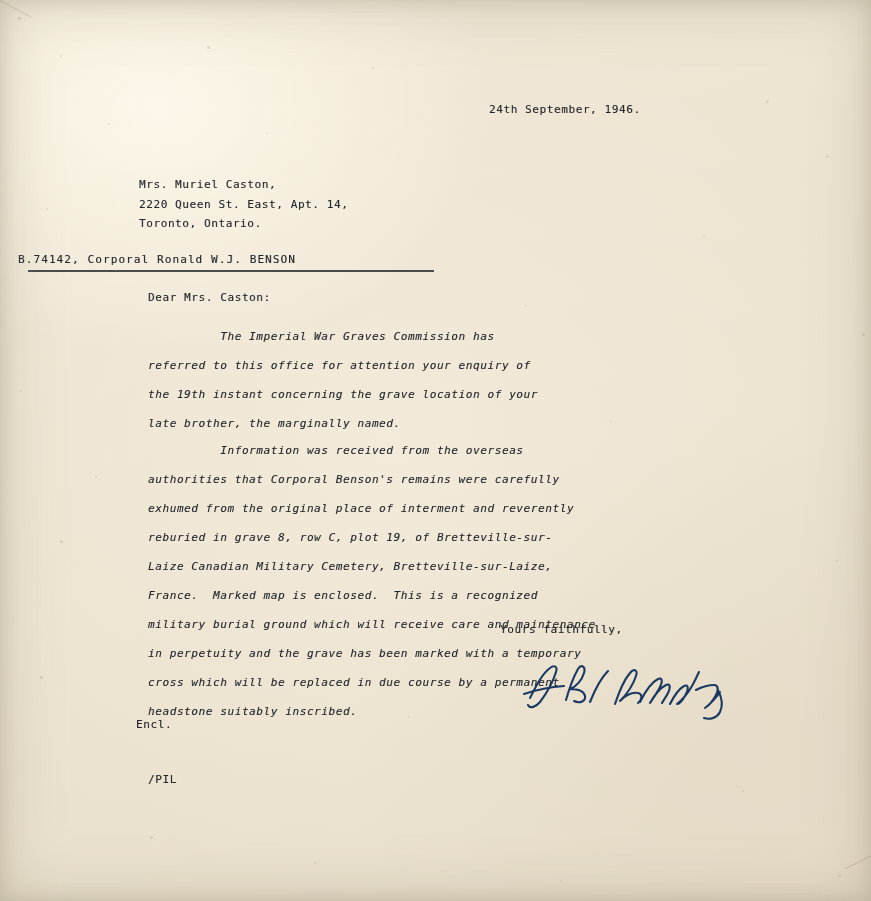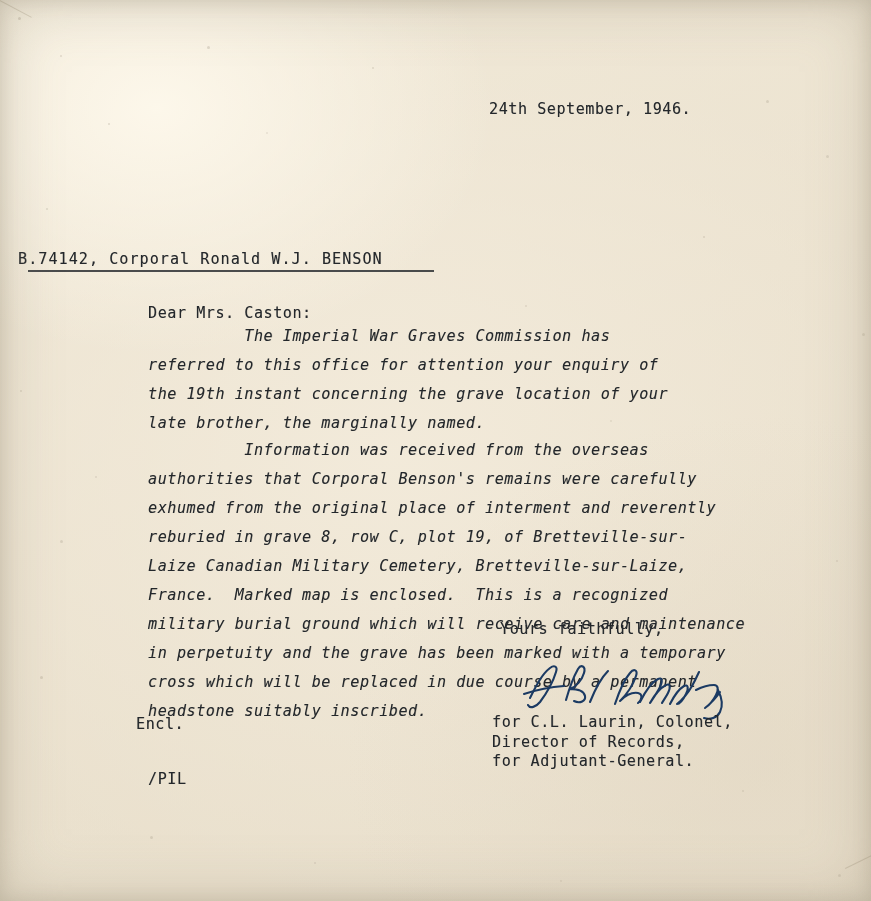--- a/index.html
+++ b/index.html
@@ -48,40 +48,40 @@
     box-shadow:
       inset 0 0 60px rgba(150,138,115,0.35),
       inset 0 0 18px rgba(120,108,88,0.22);
   }
 
   
   .tw {
     position: absolute;
     color: #23272b;
     font-family: "DejaVu Sans Mono", "Liberation Mono", monospace;
-    font-size: 15px;
+    font-size: 11px;
     letter-spacing: 0.6px;
     line-height: 19.5px;
     white-space: pre;
     text-shadow: 0.4px 0.3px 0 rgba(60,60,60,0.35);
   }
 
   #date        { left: 489px; top: 100px; }
   #addressee   { left: 139px; top: 175px; }
   #subject     { left: 18px;  top: 250px; letter-spacing: 1.1px; }
   #subject-rule {
     position: absolute;
     left: 28px;
     top: 270px;
     width: 406px;
     height: 1.6px;
     background: #2b2f33;
     opacity: 0.85;
   }
-  #salutation  { left: 148px; top: 304px; }
+  #salutation  { left: 148px; top: 288px; }
   #para1       { left: 148px; top: 322px; }
   #para2       { left: 148px; top: 436px; }
   #closing     { left: 492px; top: 620px; margin-left: 8px; }
   #encl        { left: 136px; top: 715px; }
   #initials    { left: 148px; top: 770px; }
   #signblock   { left: 492px; top: 713px; }
 
   
   .body-block { line-height: 29px; font-style: italic; }
 
@@ -134,20 +134,23 @@
     <div class="fleck" style="left:838px; top:874px; width:3px; height:3px; opacity:.35"></div>
     <div class="fleck" style="left:266px; top:132px; width:2px; height:2px; opacity:.3"></div>
     <div class="fleck" style="left:610px; top:420px; width:2px; height:2px; opacity:.3"></div>
   </div>
 
   <div class="crease" style="left:0; top:0; width:36px; height:1px; transform:rotate(28deg); transform-origin:left top;"></div>
   <div class="crease" style="left:845px; top:868px; width:32px; height:1px; transform:rotate(-26deg); transform-origin:left top;"></div>
 
   <div class="tw" id="date">24th September, 1946.</div>
 
+  <div class="tw" id="addressee">Mrs. Muriel Caston,
+2220 Queen St. East, Apt. 14,
+Toronto, Ontario.</div>
 
   <div class="tw" id="subject">B.74142, Corporal Ronald W.J. BENSON</div>
   <div id="subject-rule"></div>
 
   <div class="tw" id="salutation">Dear Mrs. Caston:</div>
 
   <div class="tw body-block" id="para1">          The Imperial War Graves Commission has
 referred to this office for attention your enquiry of
 the 19th instant concerning the grave location of your
 late brother, the marginally named.</div>
@@ -176,20 +179,17 @@
         <path d="M120 42 C 126 30, 132 22, 138 19 C 142 17, 143 21, 140 27 C 137 33, 132 40, 130 43 C 134 36, 140 28, 146 25 C 150 23, 151 27, 148 33 C 146 37, 143 41, 142 43"></path>
         <path d="M150 44 C 154 36, 159 29, 164 26 C 168 24, 169 28, 166 34 C 163 40, 159 44, 157 44 C 162 40, 168 33, 172 26 C 176 19, 178 14, 179 12"></path>
         <path d="M176 30 C 182 27, 188 25, 194 25 C 198 25, 199 29, 196 35 C 193 41, 188 46, 185 48 C 190 44, 196 38, 200 32"></path>
         <path d="M198 30 C 202 38, 203 46, 200 52 C 197 58, 190 60, 184 58"></path>
       </g>
     </svg>
   </div>
 
   <div class="tw" id="encl">Encl.</div>
 
-  <div class="tw" id="signblock">for C.L. Laurin, Colonel,
-Director of Records,
-for Adjutant-General.</div>
 
   <div class="tw" id="initials">/PIL</div>
 
   <div id="vignette"></div>
 </div>
 
 </body></html>

